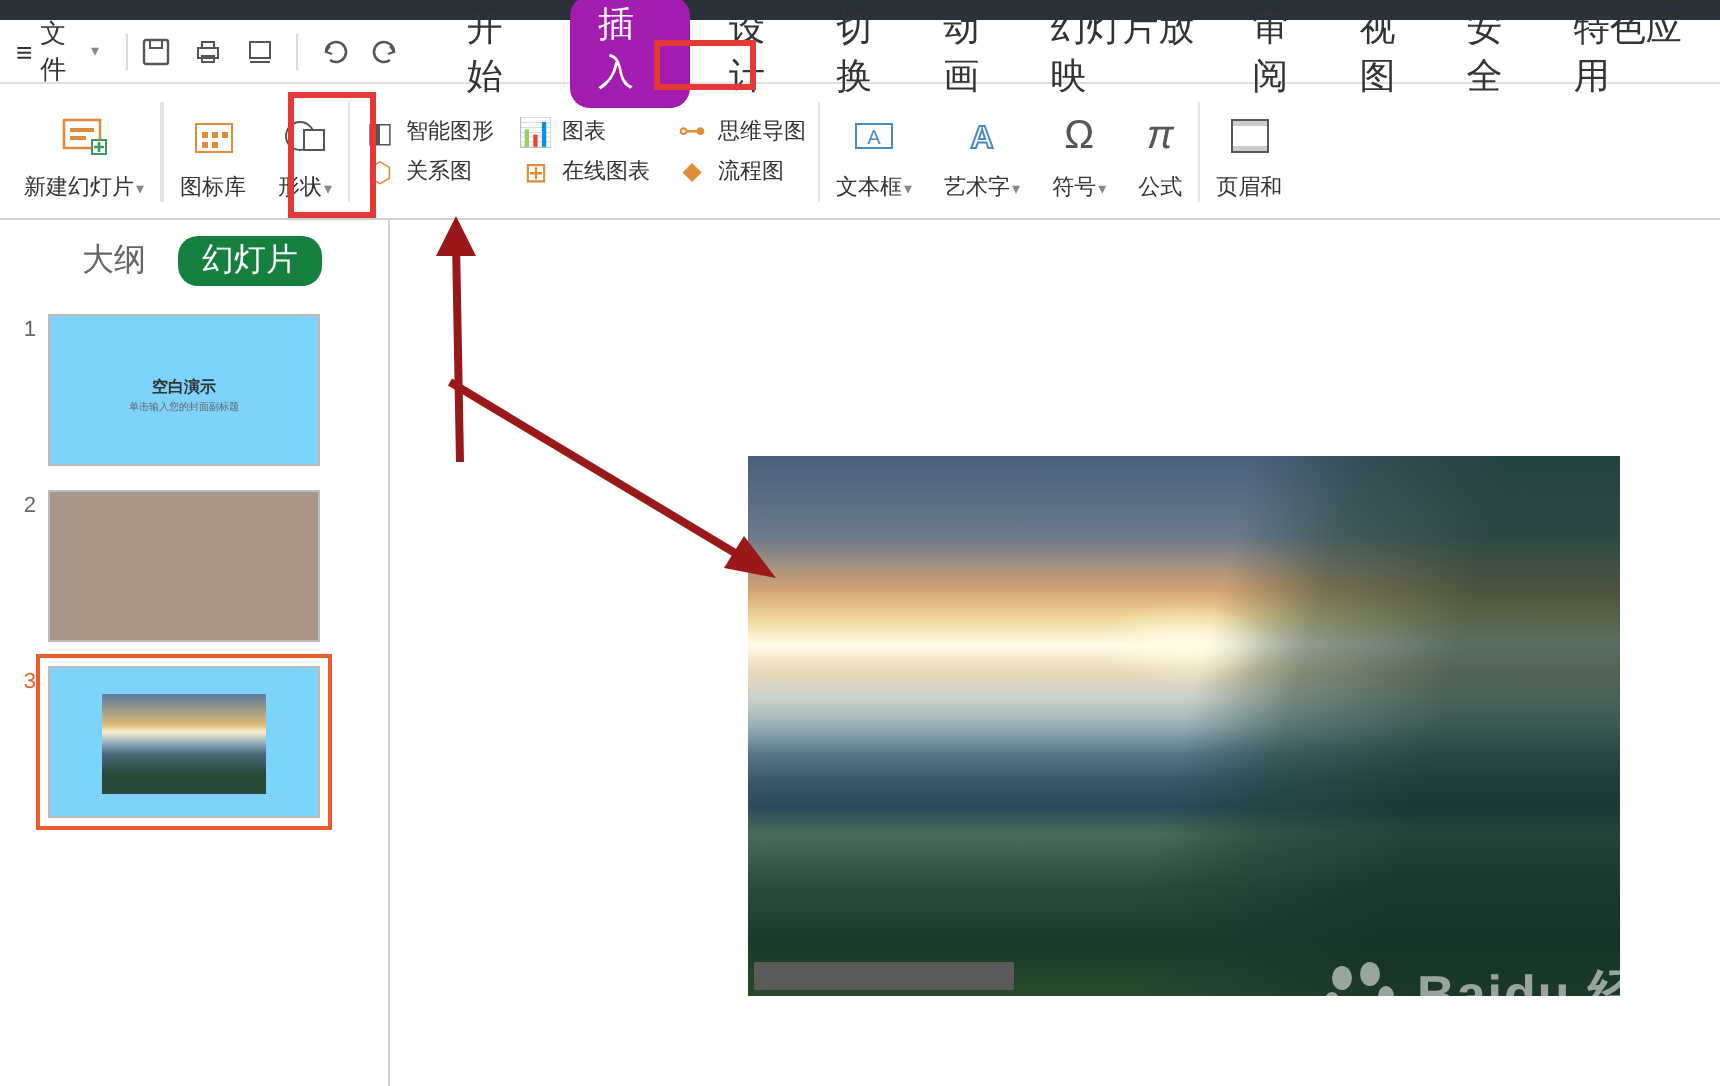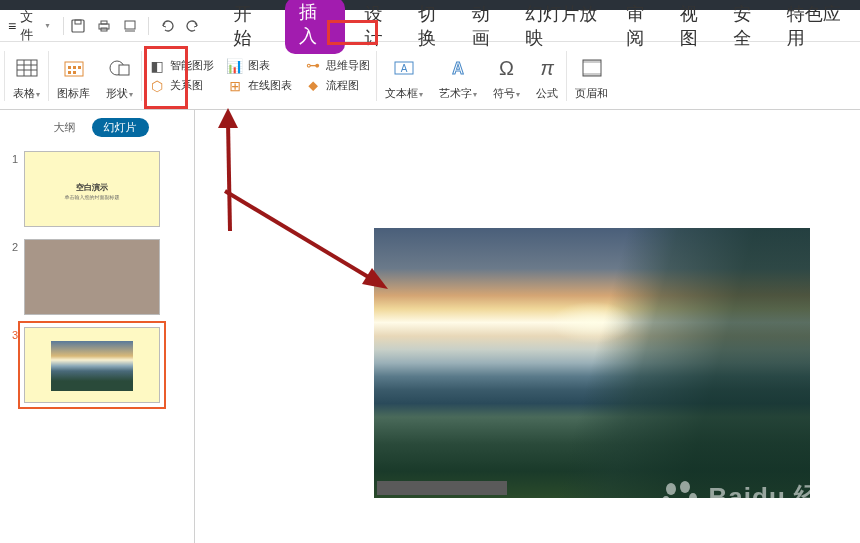--- a/index.html
+++ b/index.html
@@ -113,50 +113,50 @@
       width: 195px;
       border-right: 1px solid #d0d0d0;
       background: #fff;
       overflow-y: auto;
     }
     .panel-tabs {
       display: flex;
       justify-content: center;
       gap: 8px;
       padding: 8px 0;
-      font-size: 11px;
+      font-size: 16px;
     }
     .panel-tab {
       color: #666;
       cursor: pointer;
       padding: 2px 8px;
     }
     .panel-tab.active {
-      background: #0369a1;
+      background: #15803d;
       color: #fff;
       border-radius: 10px;
       padding: 2px 12px;
     }
     .thumb-item {
       display: flex;
       padding: 6px 8px;
     }
     .thumb-num {
       width: 16px;
       font-size: 11px;
       color: #666;
       text-align: right;
       padding-right: 6px;
       padding-top: 2px;
     }
     .thumb {
       width: 136px;
       height: 76px;
       border: 1px solid #bbb;
-      background: #fef9c3;
+      background: #7dd3fc;
       position: relative;
       overflow: hidden;
     }
     .thumb.selected { outline: 2px solid #ea5c2b; outline-offset: 4px; }
     .thumb-title-text {
       position: absolute;
       top: 30px;
       width: 100%;
       text-align: center;
       font-size: 8px;
@@ -265,30 +265,33 @@
     <span class="menu-tab">动画</span>
     <span class="menu-tab">幻灯片放映</span>
     <span class="menu-tab">审阅</span>
     <span class="menu-tab">视图</span>
     <span class="menu-tab">安全</span>
     <span class="menu-tab">特色应用</span>
   </div>
 </div>
 
 <div class="ribbon">
+  <div class="ribbon-group">
+    <div class="icon-area">
+      <svg width="26" height="24" viewBox="0 0 26 24">
+          <rect x="3" y="4" width="18" height="14" fill="none" stroke="#e08c3a" stroke-width="1.3"></rect>
+          <rect x="6" y="8" width="12" height="2" fill="#e08c3a"></rect>
+          <rect x="6" y="12" width="8" height="2" fill="#e08c3a"></rect>
+          <rect x="17" y="14" width="7" height="7" fill="#fff" stroke="#3a9a5a"></rect>
+          <path d="M20.5 15v5M18 17.5h5" stroke="#3a9a5a" stroke-width="1.3"></path>
+        </svg>
+    </div>
+    <div class="label"><span>新建幻灯片</span><span class="arrow">▾</span></div>
+  </div>
   <div class="sep"></div>
-  <div class="ribbon-group">
-    <div class="icon-area">
-      <svg width="24" height="22" viewBox="0 0 24 22">
-          <rect x="2" y="3" width="20" height="16" fill="none" stroke="#555"></rect>
-          <path d="M2 8h20M2 13h20M9 3v16M16 3v16" stroke="#555"></path>
-        </svg>
-    </div>
-    <div class="label"><span>表格</span><span class="arrow">▾</span></div>
-  </div>
   <div class="sep"></div>
   <div class="ribbon-group">
     <div class="icon-area">
       <svg width="24" height="22" viewBox="0 0 24 22">
           <rect x="3" y="5" width="18" height="14" fill="none" stroke="#e08c3a"></rect>
           <path d="M6 9h3v3H6zM11 9h3v3h-3zM16 9h3v3h-3zM6 14h3v3H6zM11 14h3v3h-3z" fill="#e08c3a"></path>
         </svg>
     </div>
     <div class="label"><span>图标库</span></div>
   </div>

